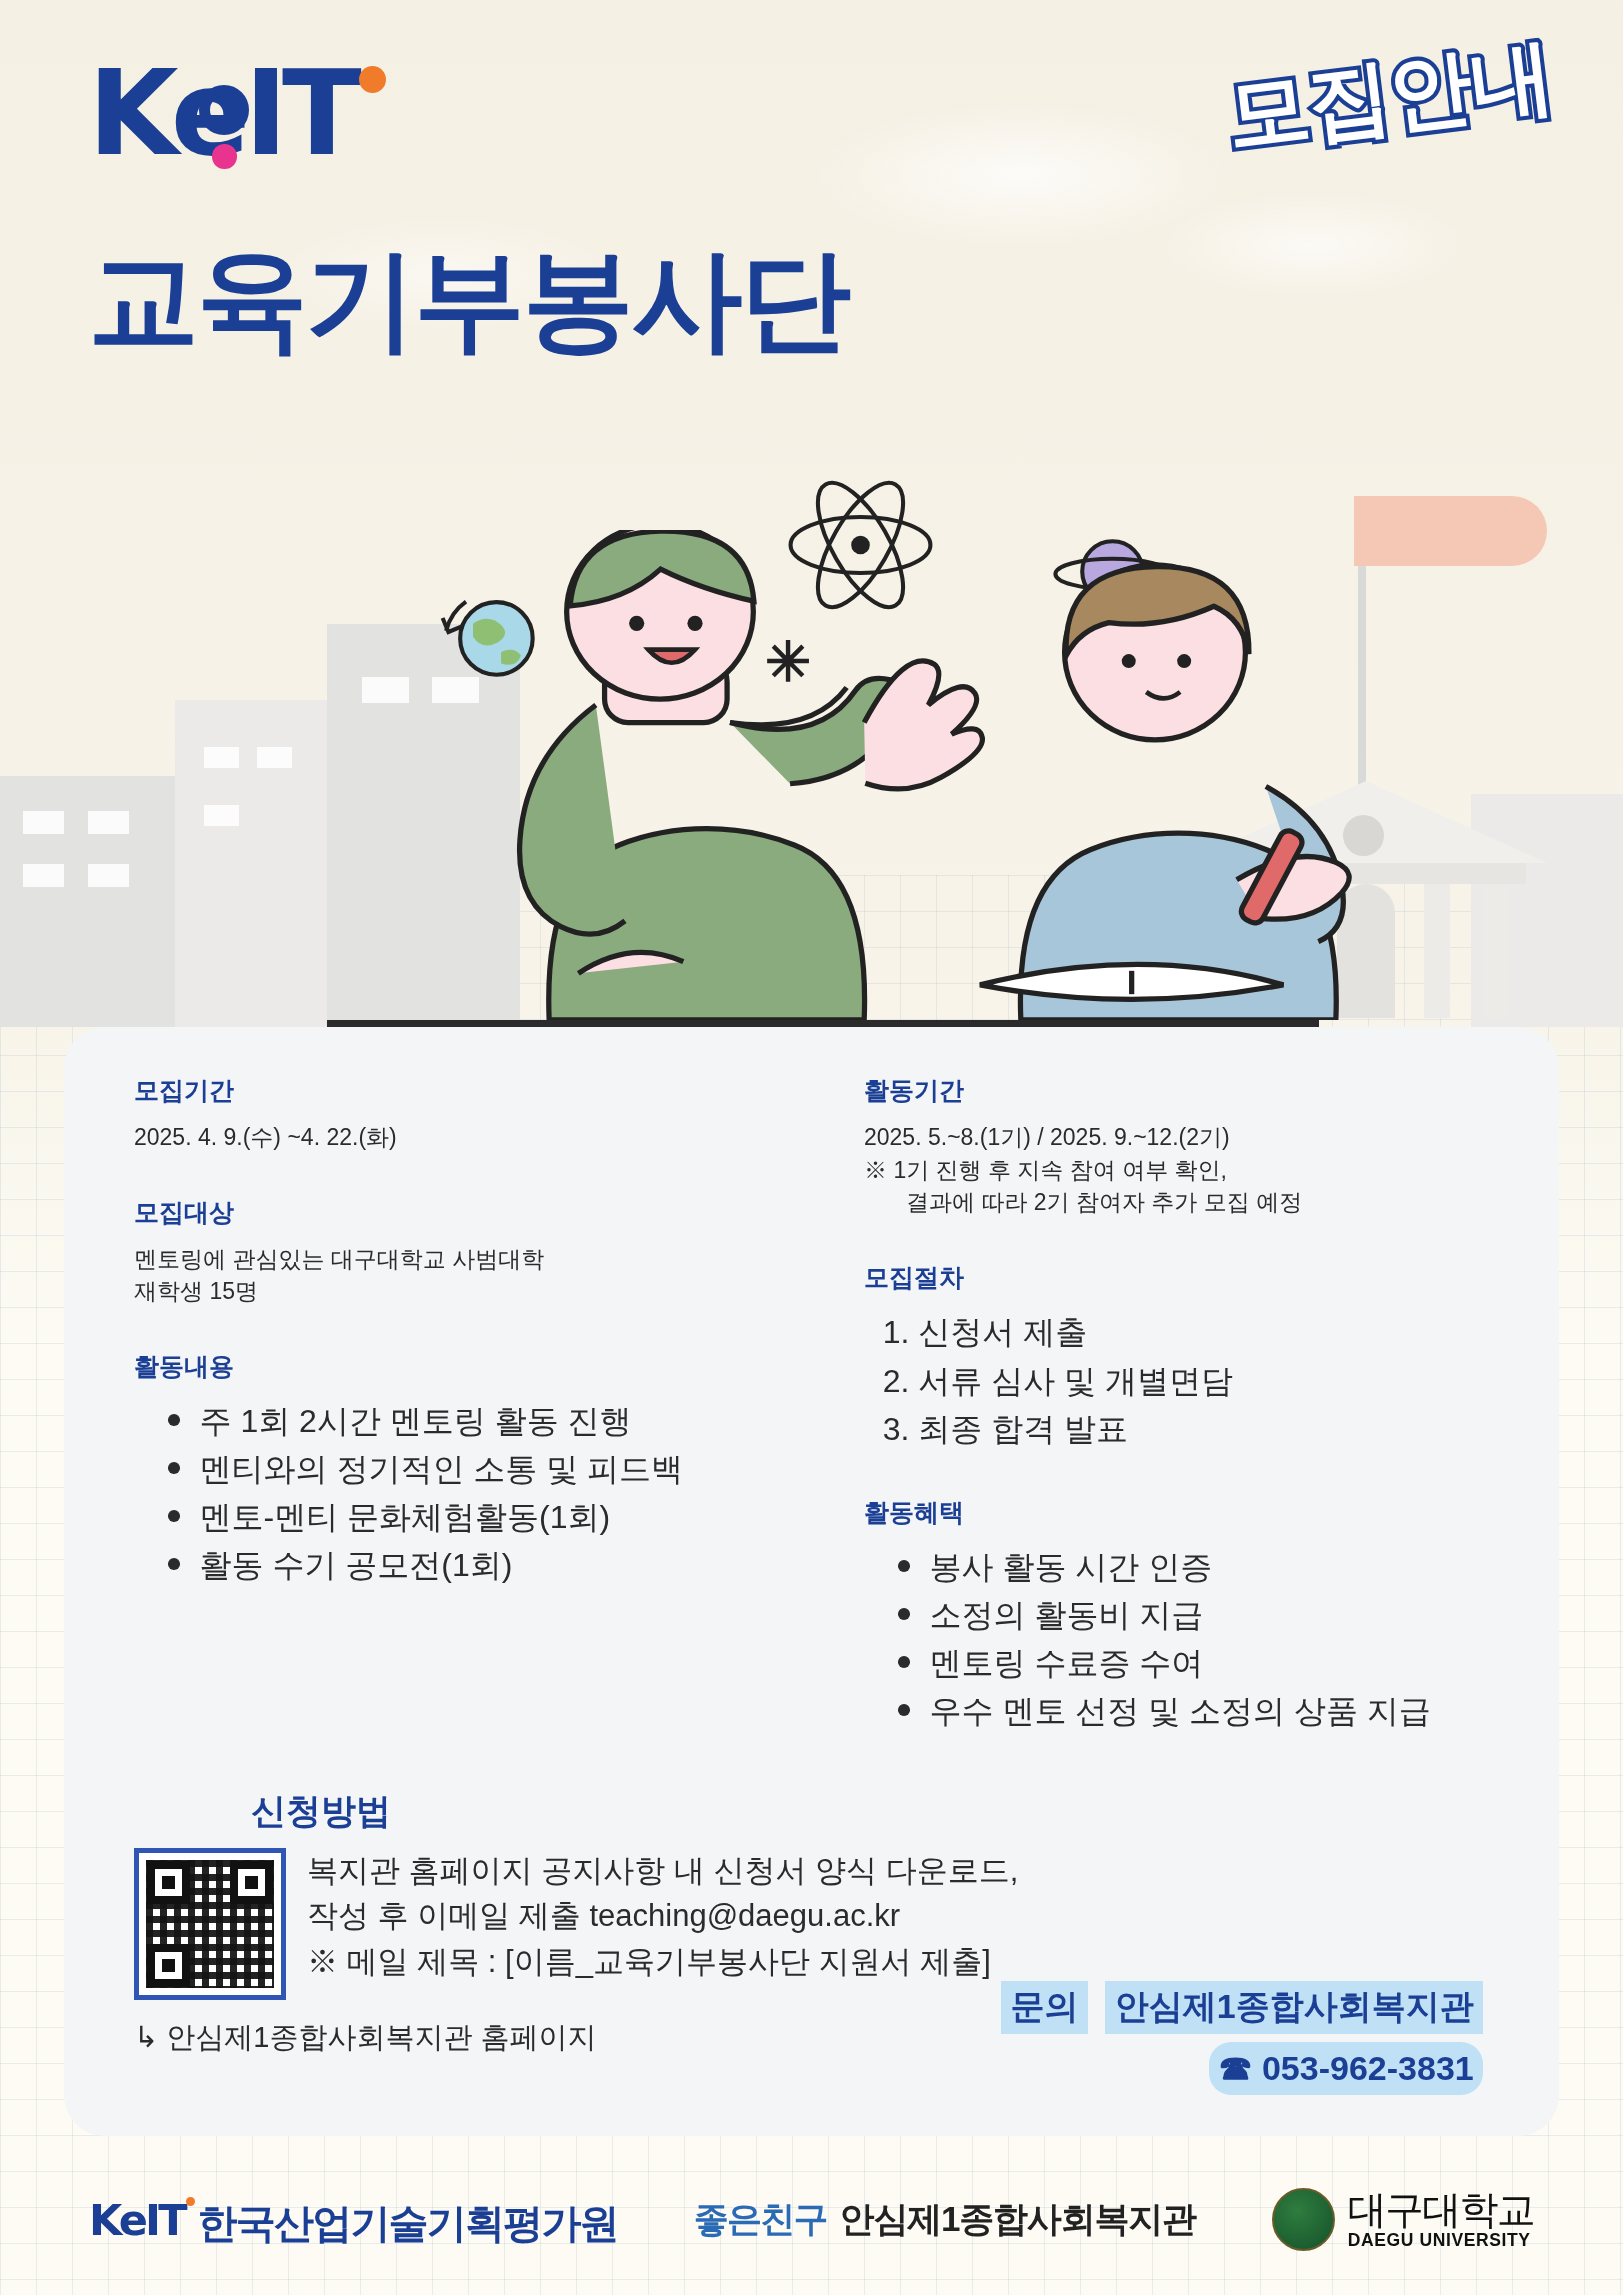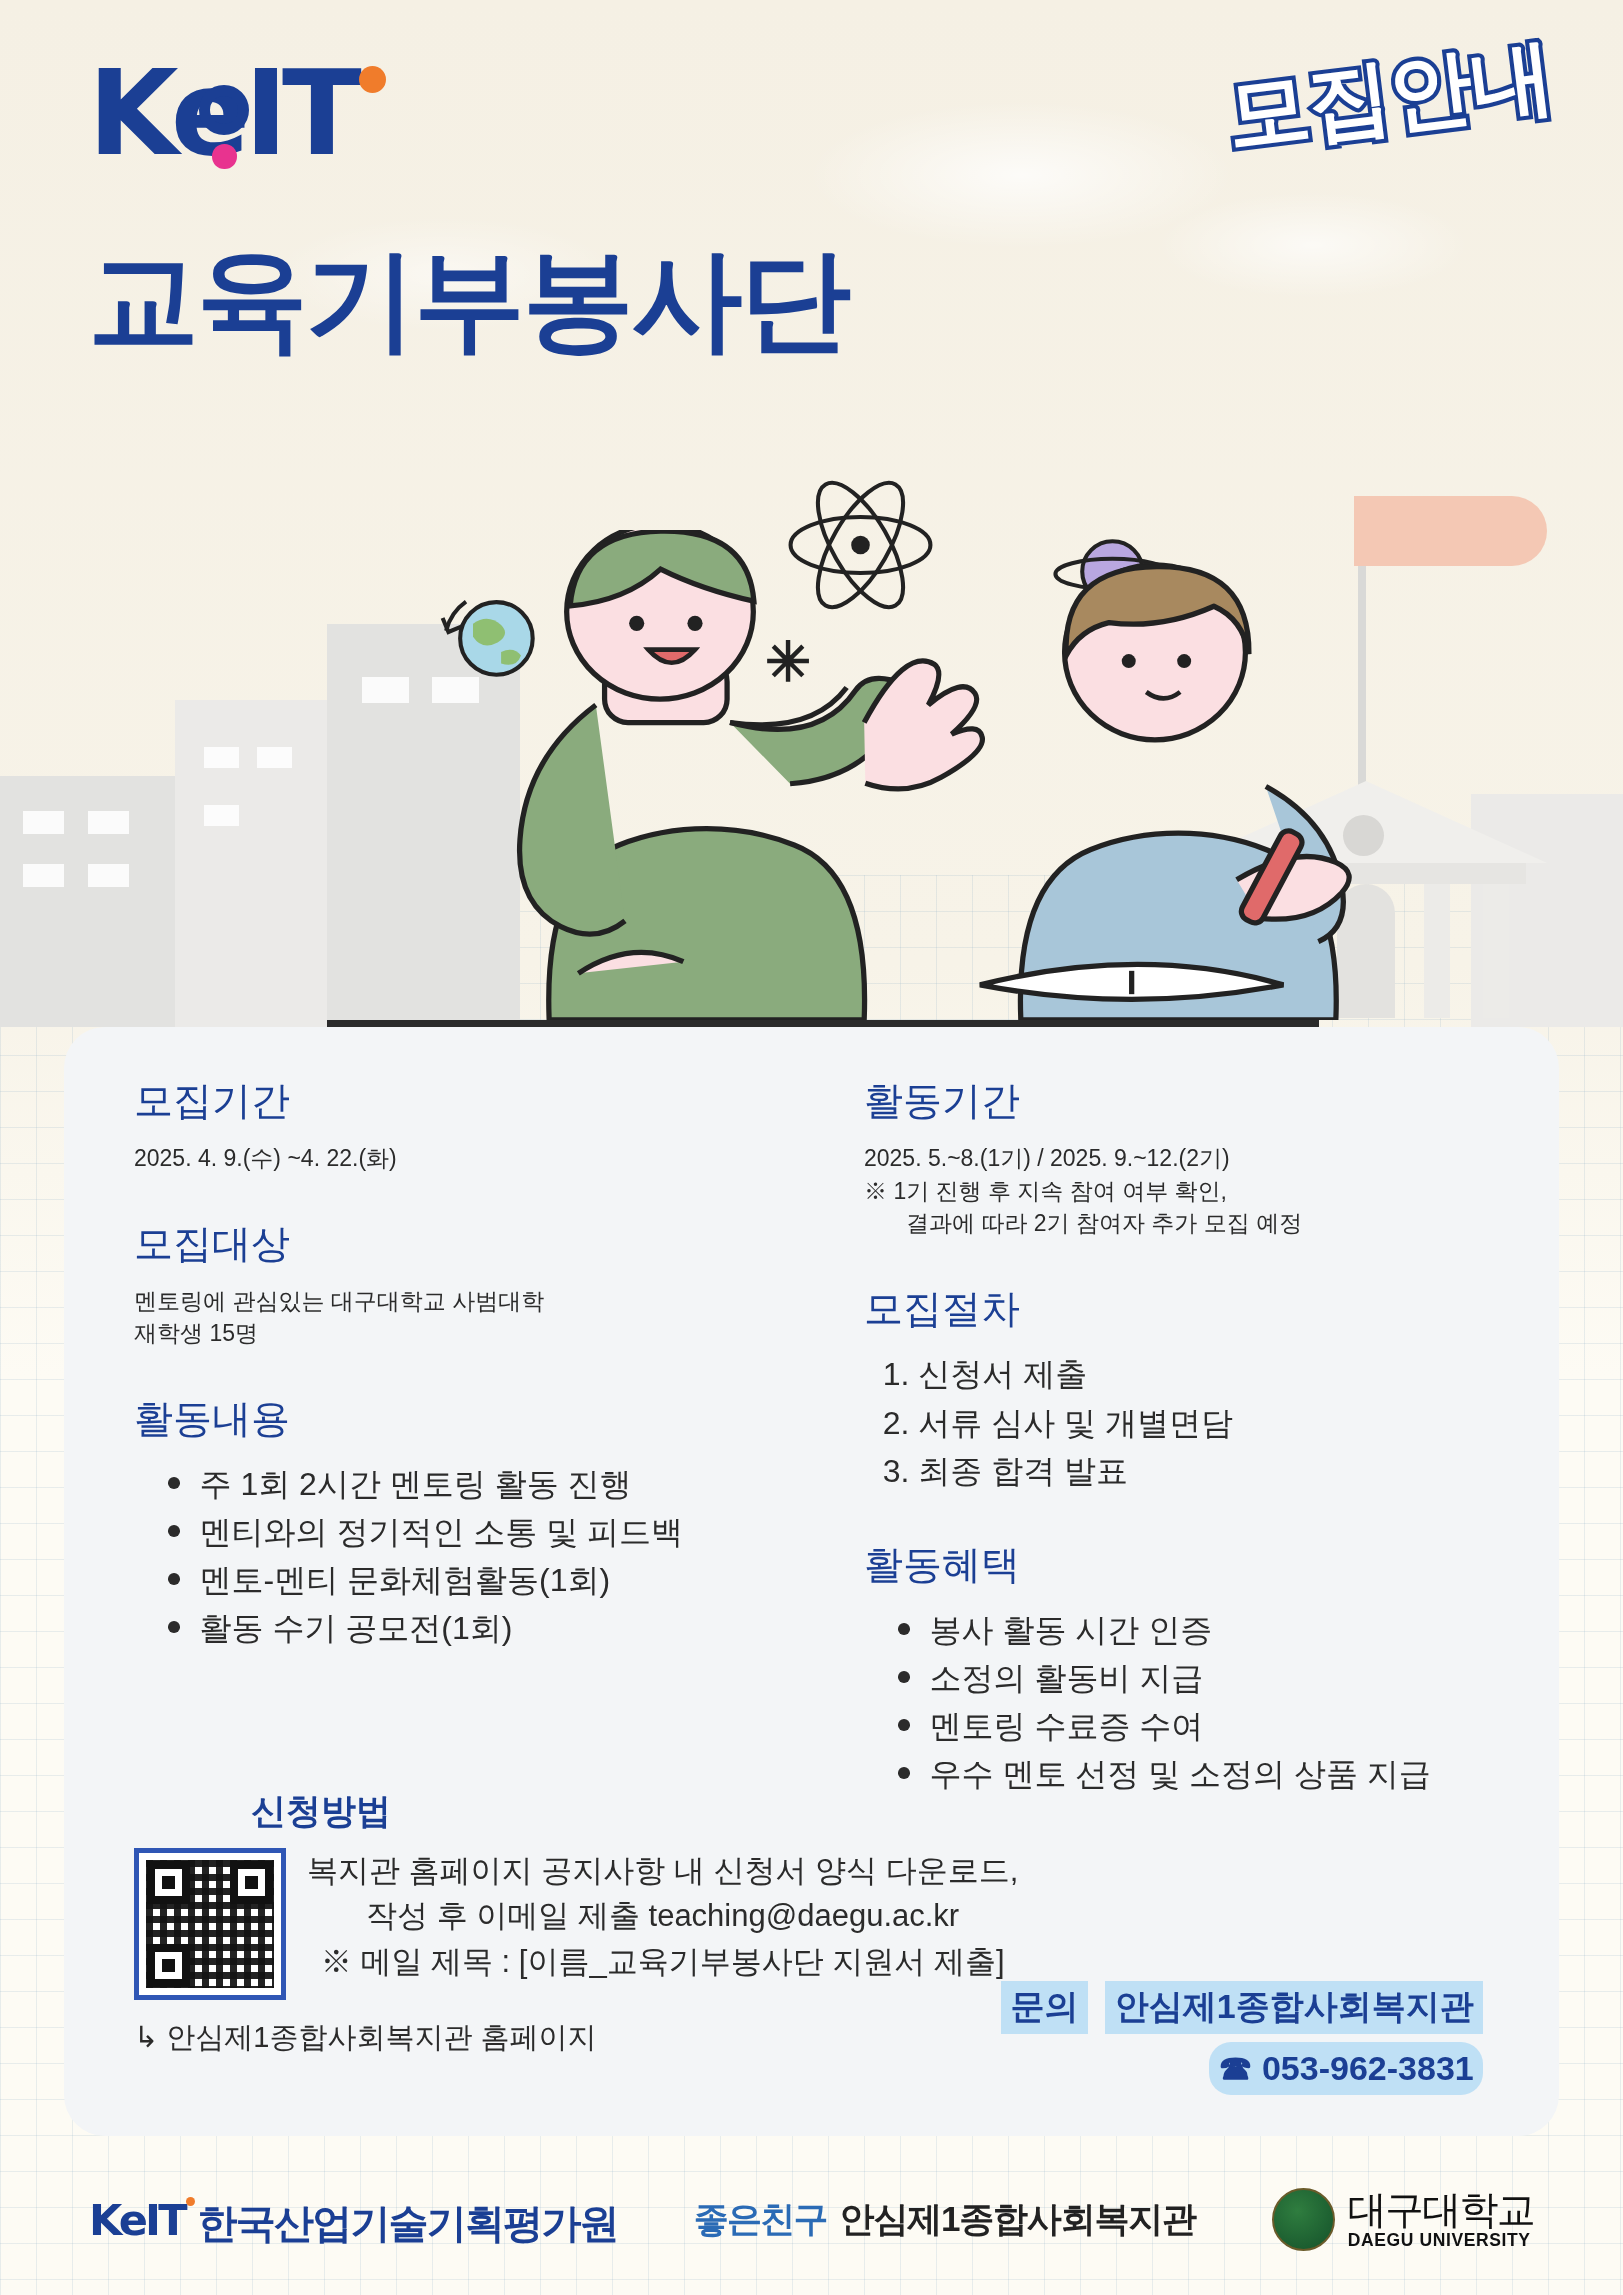--- a/index.html
+++ b/index.html
@@ -89,40 +89,40 @@
   
   .card {
     position: absolute; left: 64px; top: 1027px;
     width: 1495px; height: 1109px;
     background: #f3f5f7; border-radius: 41px;
   }
   .col-left { position: absolute; left: 70px; top: 47px; width: 689px; }
   .col-right { position: absolute; left: 800px; top: 47px; width: 654px; }
 
   h3.sec {
-    font-size: 39px; font-weight: 400; color: #1b3f94; margin-bottom: 14px;
+    font-size: 25px; font-weight: 700; color: #1b3f94; margin-bottom: 14px;
   }
   .sec-body { font-size: 23px; color: #2b2b2b; line-height: 1.42; }
   .blk { margin-bottom: 42px; }
   ul.bullets { list-style: none; padding-left: 34px; }
   ul.bullets li {
     font-size: 32px; color: #2b2b2b; line-height: 1.5; position: relative; padding-left: 31.5px;
   }
   ul.bullets li::before {
     content: ""; position: absolute; left: 0; top: 17.5px;
     width: 11.7px; height: 11.7px; border-radius: 50%; background: #2b2b2b;
   }
   ol.steps { list-style: none; padding-left: 18.7px; }
   ol.steps li { font-size: 32px; color: #2b2b2b; line-height: 1.52; }
   .indent { padding-left: 42px; display: block; }
 
   
   .apply { position: absolute; left: 70px; top: 761px; width: 1354px; }
   .apply h3 { font-size: 35px; font-weight: 800; color: #1b3f94; margin-left: 117px; margin-bottom: 13px; }
-  .apply-row { display: flex; align-items: flex-start; text-align: center; }
+  .apply-row { display: flex; align-items: flex-start; }
   .qr {
     width: 152px; height: 152px; flex: 0 0 152px; margin-right: 21px;
     border: 5.8px solid #2f56b5; background: #fff; position: relative;
   }
   .qr-inner {
     position: absolute; inset: 7px;
     background-image:
       repeating-linear-gradient(to right, #111 0 7px, #fff 7px 14px),
       repeating-linear-gradient(to bottom, #111 0 7px, #fff 7px 14px);
     background-blend-mode: multiply;

